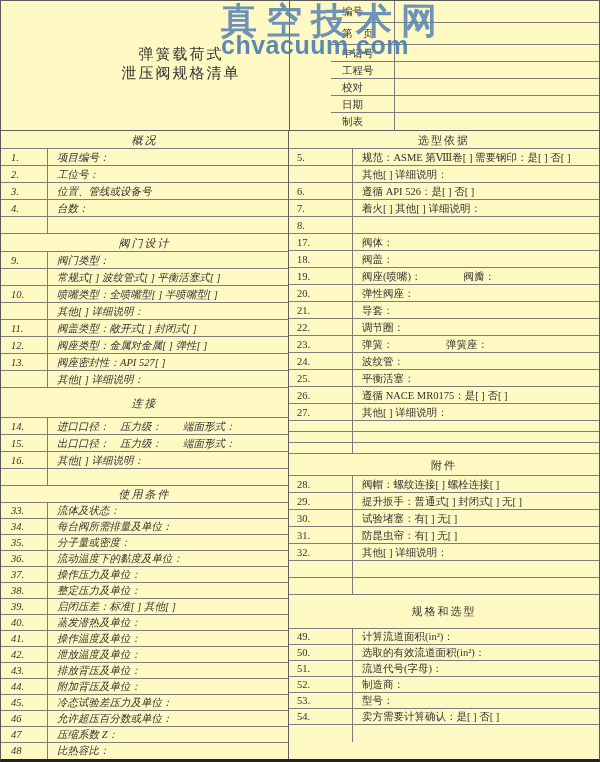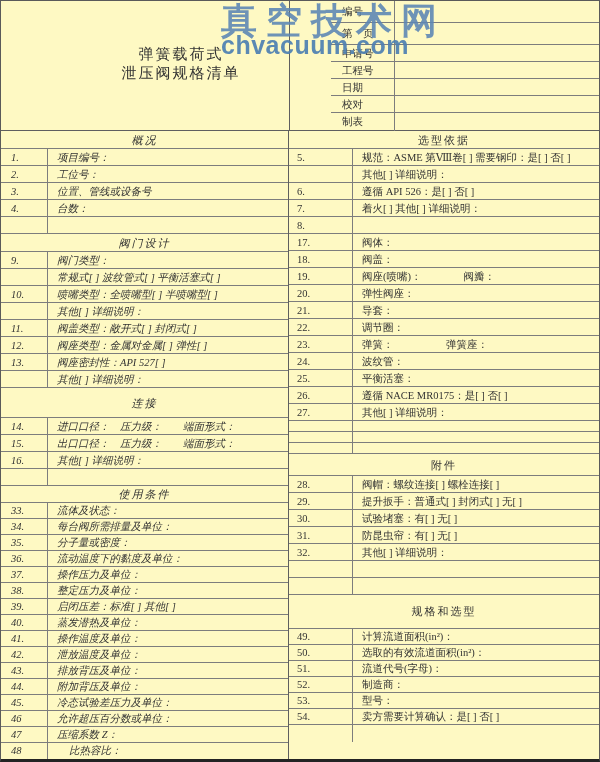--- a/index.html
+++ b/index.html
@@ -43,21 +43,21 @@
   .row{display:flex;height:17px;line-height:17px;font-size:10.5px;
        border-bottom:1px solid #7d7d7d;box-sizing:border-box;}
   .cell-n{flex:none;border-right:1px solid #7d7d7d;box-sizing:border-box;}
   .col-left .cell-n{width:47px;padding-left:10px;}
   .col-right .cell-n{width:64px;padding-left:8px;}
   .cell-t{flex:1;padding-left:9px;white-space:nowrap;overflow:hidden;}
   
   .col-left .sec3 .shead{height:30px;line-height:30px;}
   .col-left .sec4 .shead{height:17px;line-height:17px;}
   .col-left .sec4 .row{height:16px;line-height:16px;}
-  .col-left .sec4 .row:last-child{border-bottom:none;gap:12px;}
+  .col-left .sec4 .row:last-child{border-bottom:none;}
   .rsec3 .shead{height:22px;line-height:22px;}
   .row.mini{height:11px;line-height:11px;}
   .rgap{height:33px;line-height:33px;text-align:center;letter-spacing:2px;font-size:11px;}
   .rsegB{border-top:1px solid #7d7d7d;box-sizing:border-box;}
   .rsegB .row{height:16px;line-height:16px;}
   .rsegB .row:last-child{height:17px;border-bottom:none;}
 </style>
 </head>
 <body>
 
@@ -84,25 +84,25 @@
         </div>
         <div class="info-row">
           <span class="info-label">申请号</span>
           <span class="info-value"></span>
         </div>
         <div class="info-row">
           <span class="info-label">工程号</span>
           <span class="info-value"></span>
         </div>
         <div class="info-row">
+          <span class="info-label">校对</span>
+          <span class="info-value"></span>
+        </div>
+        <div class="info-row">
           <span class="info-label">日期</span>
-          <span class="info-value"></span>
-        </div>
-        <div class="info-row">
-          <span class="info-label">校对</span>
           <span class="info-value"></span>
         </div>
         <div class="info-row">
           <span class="info-label">制表</span>
           <span class="info-value"></span>
         </div>
       </div>
   </div>
 
   <div class="body">

